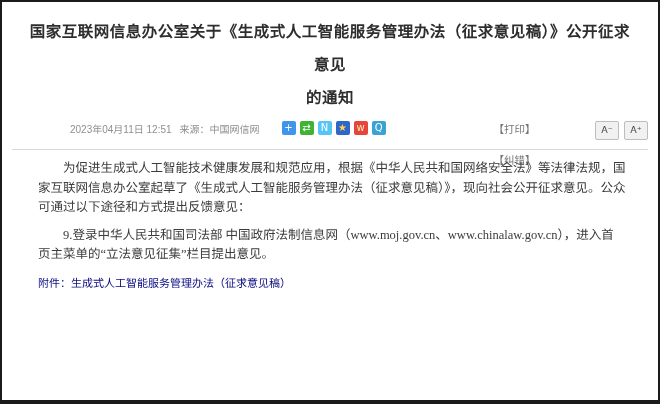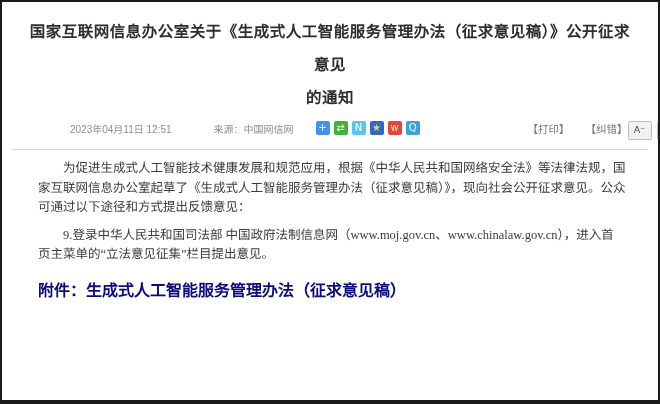--- a/index.html
+++ b/index.html
@@ -25,32 +25,32 @@
   .meta {
     display:flex;
     align-items:flex-start;
     height:20px;
     margin:7px 8px 0 68px;
     font-size:10px;
     color:#8f8f8f;
     font-family:"Liberation Sans","DejaVu Sans",sans-serif;
     white-space:nowrap;
   }
-  .meta .src-wrap { margin-left:42px; }
+  .meta .src-wrap { margin-left:8px; }
   .share-icons { display:flex; gap:4px; margin-left:22px; }
   .share-icon {
     width:14px; height:14px;
     border-radius:2px;
     font-size:10px; line-height:14px;
     text-align:center;
     cursor:pointer;
     font-family:"DejaVu Sans",sans-serif;
     user-select:none;
   }
-  .actions { margin-left:108px; display:flex; gap:16px; color:#757575; font-size:10.5px; }
+  .actions { margin-left:108px; display:flex; gap:16px; color:#757575; font-size:10.5px;flex-direction:column; }
   .actions span { cursor:pointer; }
   .fontsize { margin-left:auto; display:flex; gap:5px; margin-right:2px; }
   .fbtn {
     width:22px; height:17px;
     background:#f1f1f1;
     border:1px solid #bdbdbd;
     border-radius:2px;
     font-size:9.5px; color:#444;
     text-align:center; line-height:15px;
     cursor:pointer;
@@ -58,23 +58,23 @@
   }
   .rule { border:none; border-top:1px solid #d9d9d9; margin:8px 10px 0; }
   .body {
     margin:9px 32px 0 36px;
     font-size:12.5px;
     line-height:19.5px;
     color:#3b3b3b;
   }
   .body p { margin:0 0 8px; text-indent:2em; }
   .attachment {
-    margin:16px 32px 0 36px;
-    font-size:16px;
-    font-weight:bold;
+    margin:9px 32px 0 36px;
+    font-size:11px;
+    font-weight:normal;
     color:#0b0b80;
     cursor:pointer;
     line-height:19px;
   }
 </style>
 </head>
 <body>
 
 <div class="page">
 

